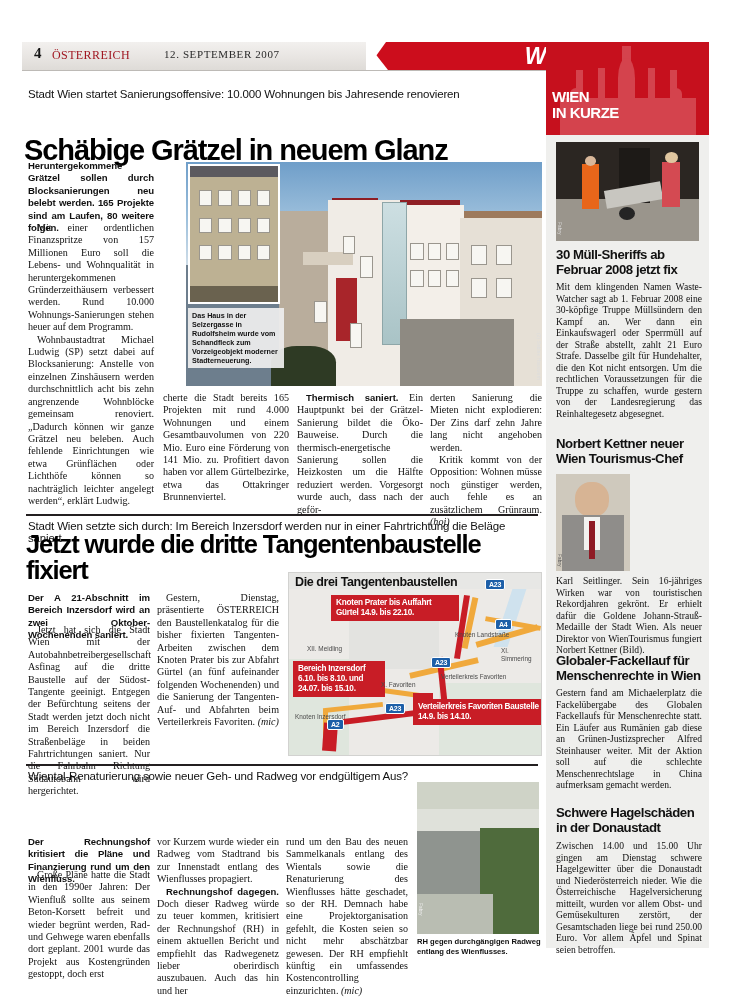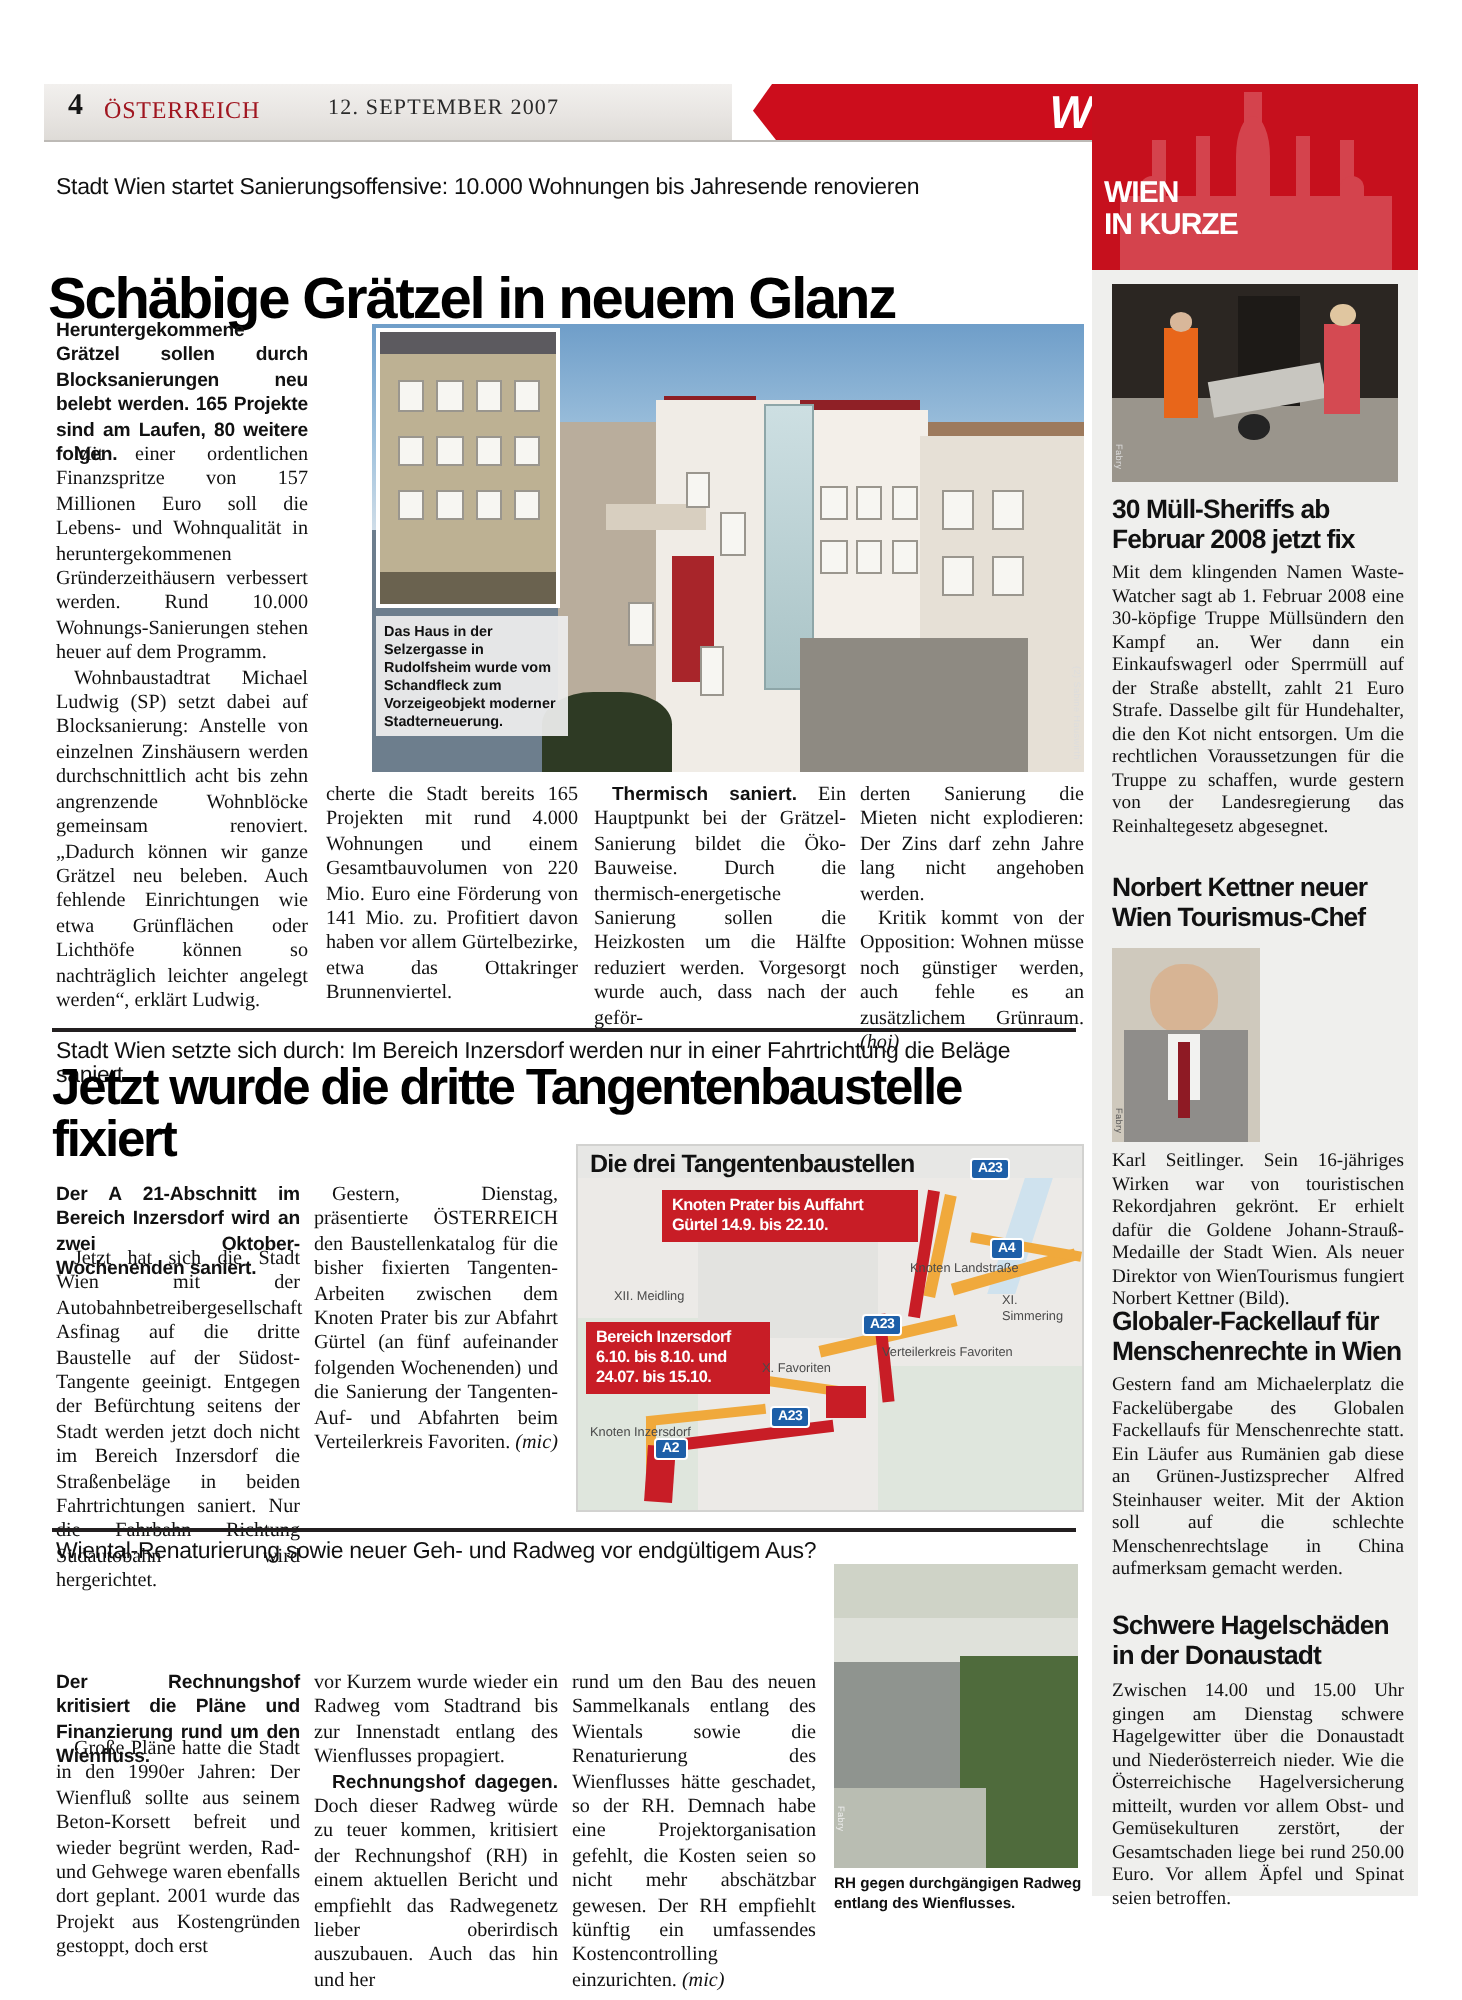--- a/index.html
+++ b/index.html
@@ -272,20 +272,21 @@
     <div class="road-red" style="left:170px;top:22px;width:6px;height:64px;transform:rotate(9deg);"></div>
     <div class="road-red" style="left:150px;top:84px;width:6px;height:44px;transform:rotate(-6deg);"></div>
     <div class="road-red" style="left:124px;top:120px;width:20px;height:16px;"></div>
     <div class="road-red" style="left:44px;top:142px;width:84px;height:6px;transform:rotate(-7deg);"></div>
     <div class="road-red" style="left:34px;top:150px;width:14px;height:28px;transform:rotate(4deg);"></div>
 
     <div class="map-title">Die drei Tangentenbaustellen</div>
 
     <div class="maplabel" style="left:42px;top:22px;width:118px;">Knoten Prater bis Auffahrt Gürtel 14.9. bis 22.10.</div>
     <div class="maplabel" style="left:4px;top:88px;width:82px;">Bereich Inzersdorf 6.10. bis 8.10. und 24.07. bis 15.10.</div>
+    <div class="maplabel" style="left:124px;top:126px;width:122px;">Verteilerkreis Favoriten Baustelle 14.9. bis 14.10.</div>
 
     <div class="shield" style="left:196px;top:6px;">A23</div>
     <div class="shield" style="left:206px;top:46px;">A4</div>
     <div class="shield" style="left:142px;top:84px;">A23</div>
     <div class="shield" style="left:96px;top:130px;">A23</div>
     <div class="shield" style="left:38px;top:146px;">A2</div>
 
     <div class="mapgeo" style="left:18px;top:72px;">XII. Meidling</div>
     <div class="mapgeo" style="left:166px;top:58px;">Knoten Landstraße</div>
     <div class="mapgeo" style="left:212px;top:74px;">XI. Simmering</div>

